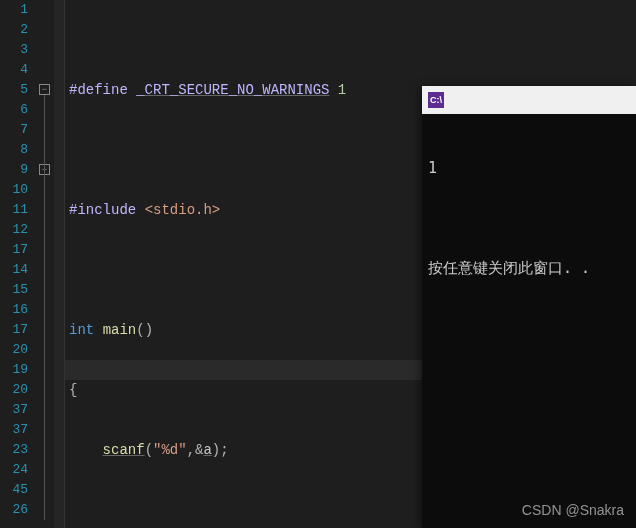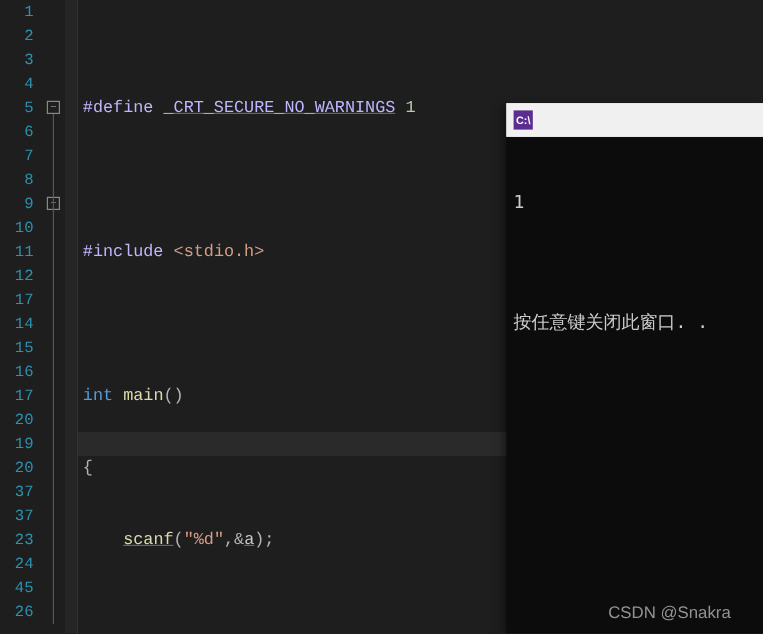--- a/index.html
+++ b/index.html
@@ -137,21 +137,21 @@
   padding: 4px 6px;
   color: #cccccc;
   font-family: 'NSimSun', Consolas, monospace;
   font-size: 15px;
   line-height: 20px;
   white-space: pre;
 }
 .watermark {
   position: absolute;
   bottom: 10px;
-  right: 27px;
+  right: 12px;
   color: #aaa;
   font-family: sans-serif;
   font-size: 14px;
   z-index: 20;
   opacity: 0.85;
 }
 </style>
 </head>
 <body>
 

